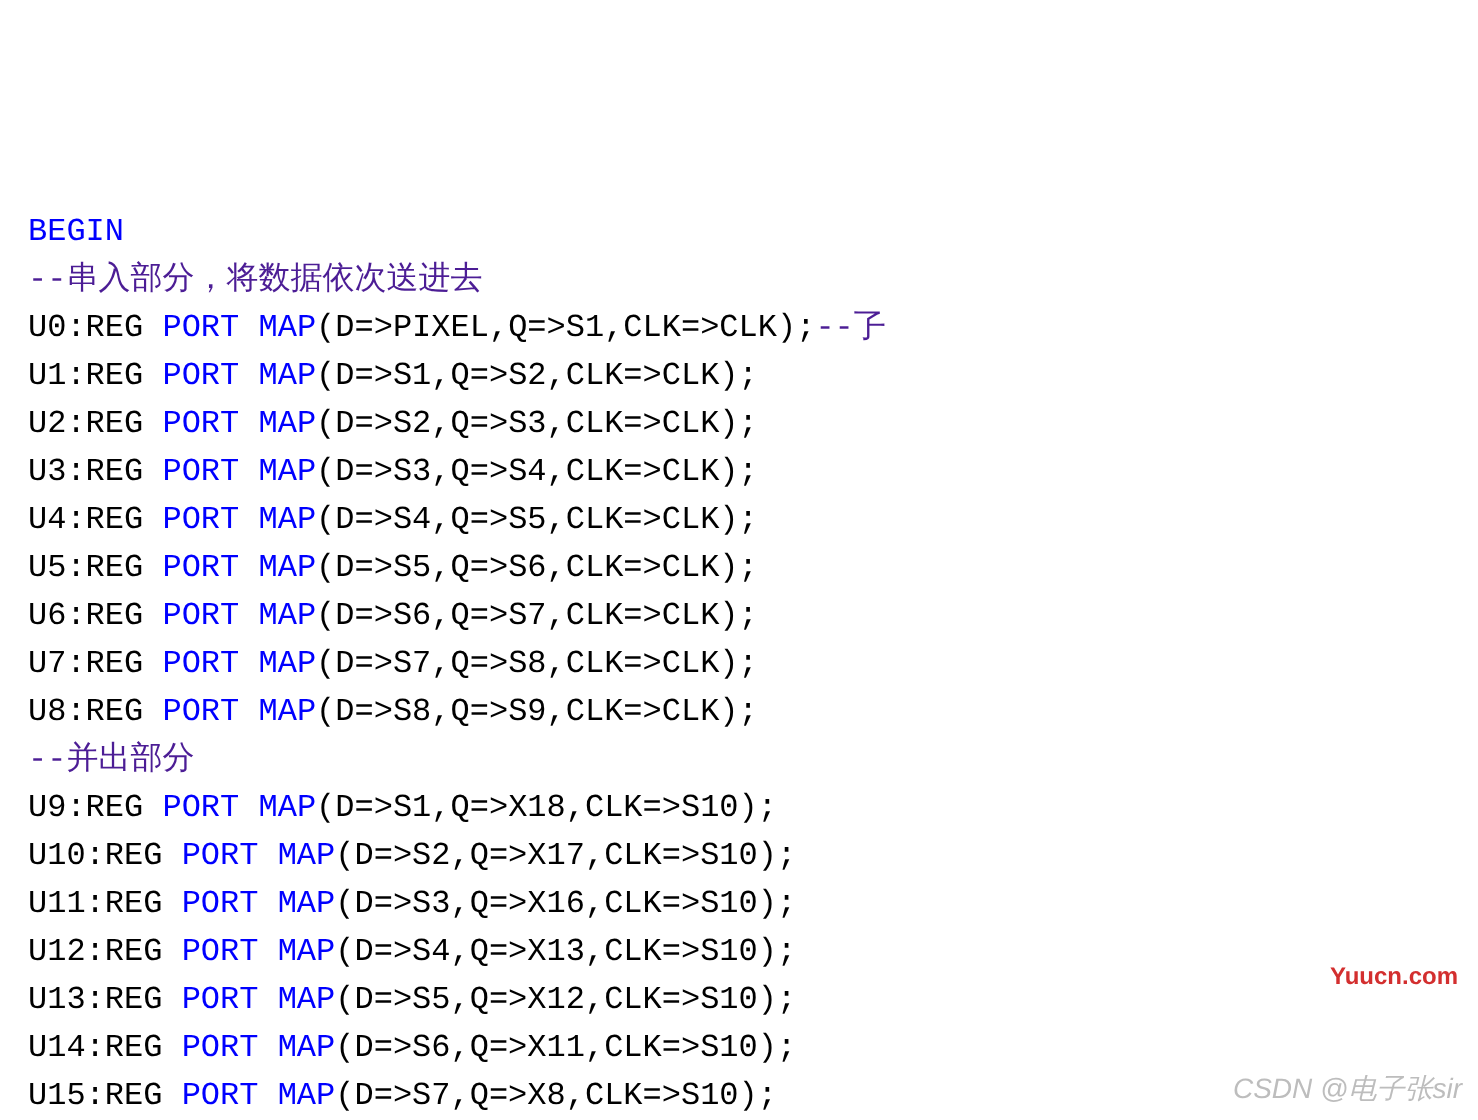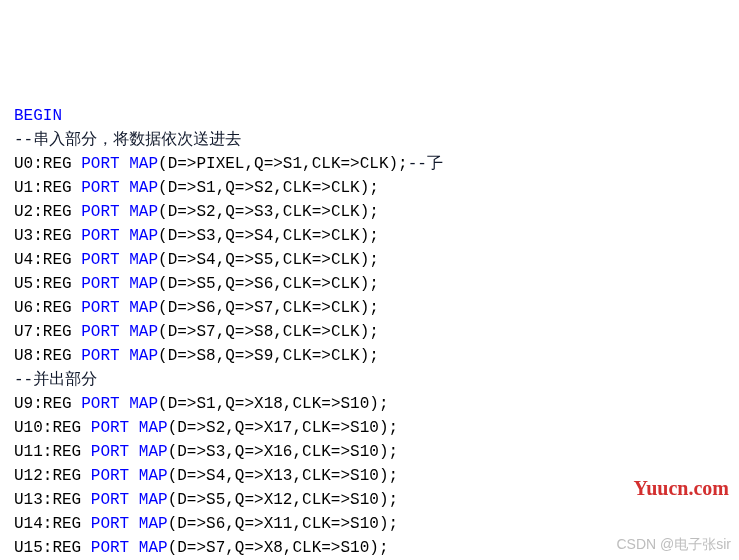--- a/index.html
+++ b/index.html
@@ -11,37 +11,38 @@
     background: #ffffff;
     color: #000000;
     white-space: pre;
     width: 739px;
     height: 560px;
     box-sizing: border-box;
     overflow: hidden;
     position: relative;
   }
   .kw { color: #0000ff; text-align: center; }
-  .cm { color: #0f172a; }
+  .cm { color: #4c1d95; }
   .wm-right {
     position: absolute;
     right: 10px;
     bottom: 60px;
     color: #d32f2f;
-    font-family: Liberation Serif, serif;
-    font-size: 20px;
+    font-family: Liberation Sans, sans-serif;
+    font-size: 12px;
     font-weight: bold;
   }
   .wm-bottom {
     position: absolute;
     right: 8px;
     bottom: 4px;
     color: #bdbdbd;
     font-family: Arial, sans-serif;
     font-size: 14px;
+    font-style: italic;
   }
 </style>
 </head>
 <body>
 
 
 
 <div id="code"><span class="kw">BEGIN</span>
 <span class="cm">--串入部分，将数据依次送进去</span>
 U0:REG <span class="kw">PORT</span> <span class="kw">MAP</span>(D=&gt;PIXEL,Q=&gt;S1,CLK=&gt;CLK);<span class="cm">--孒</span>

